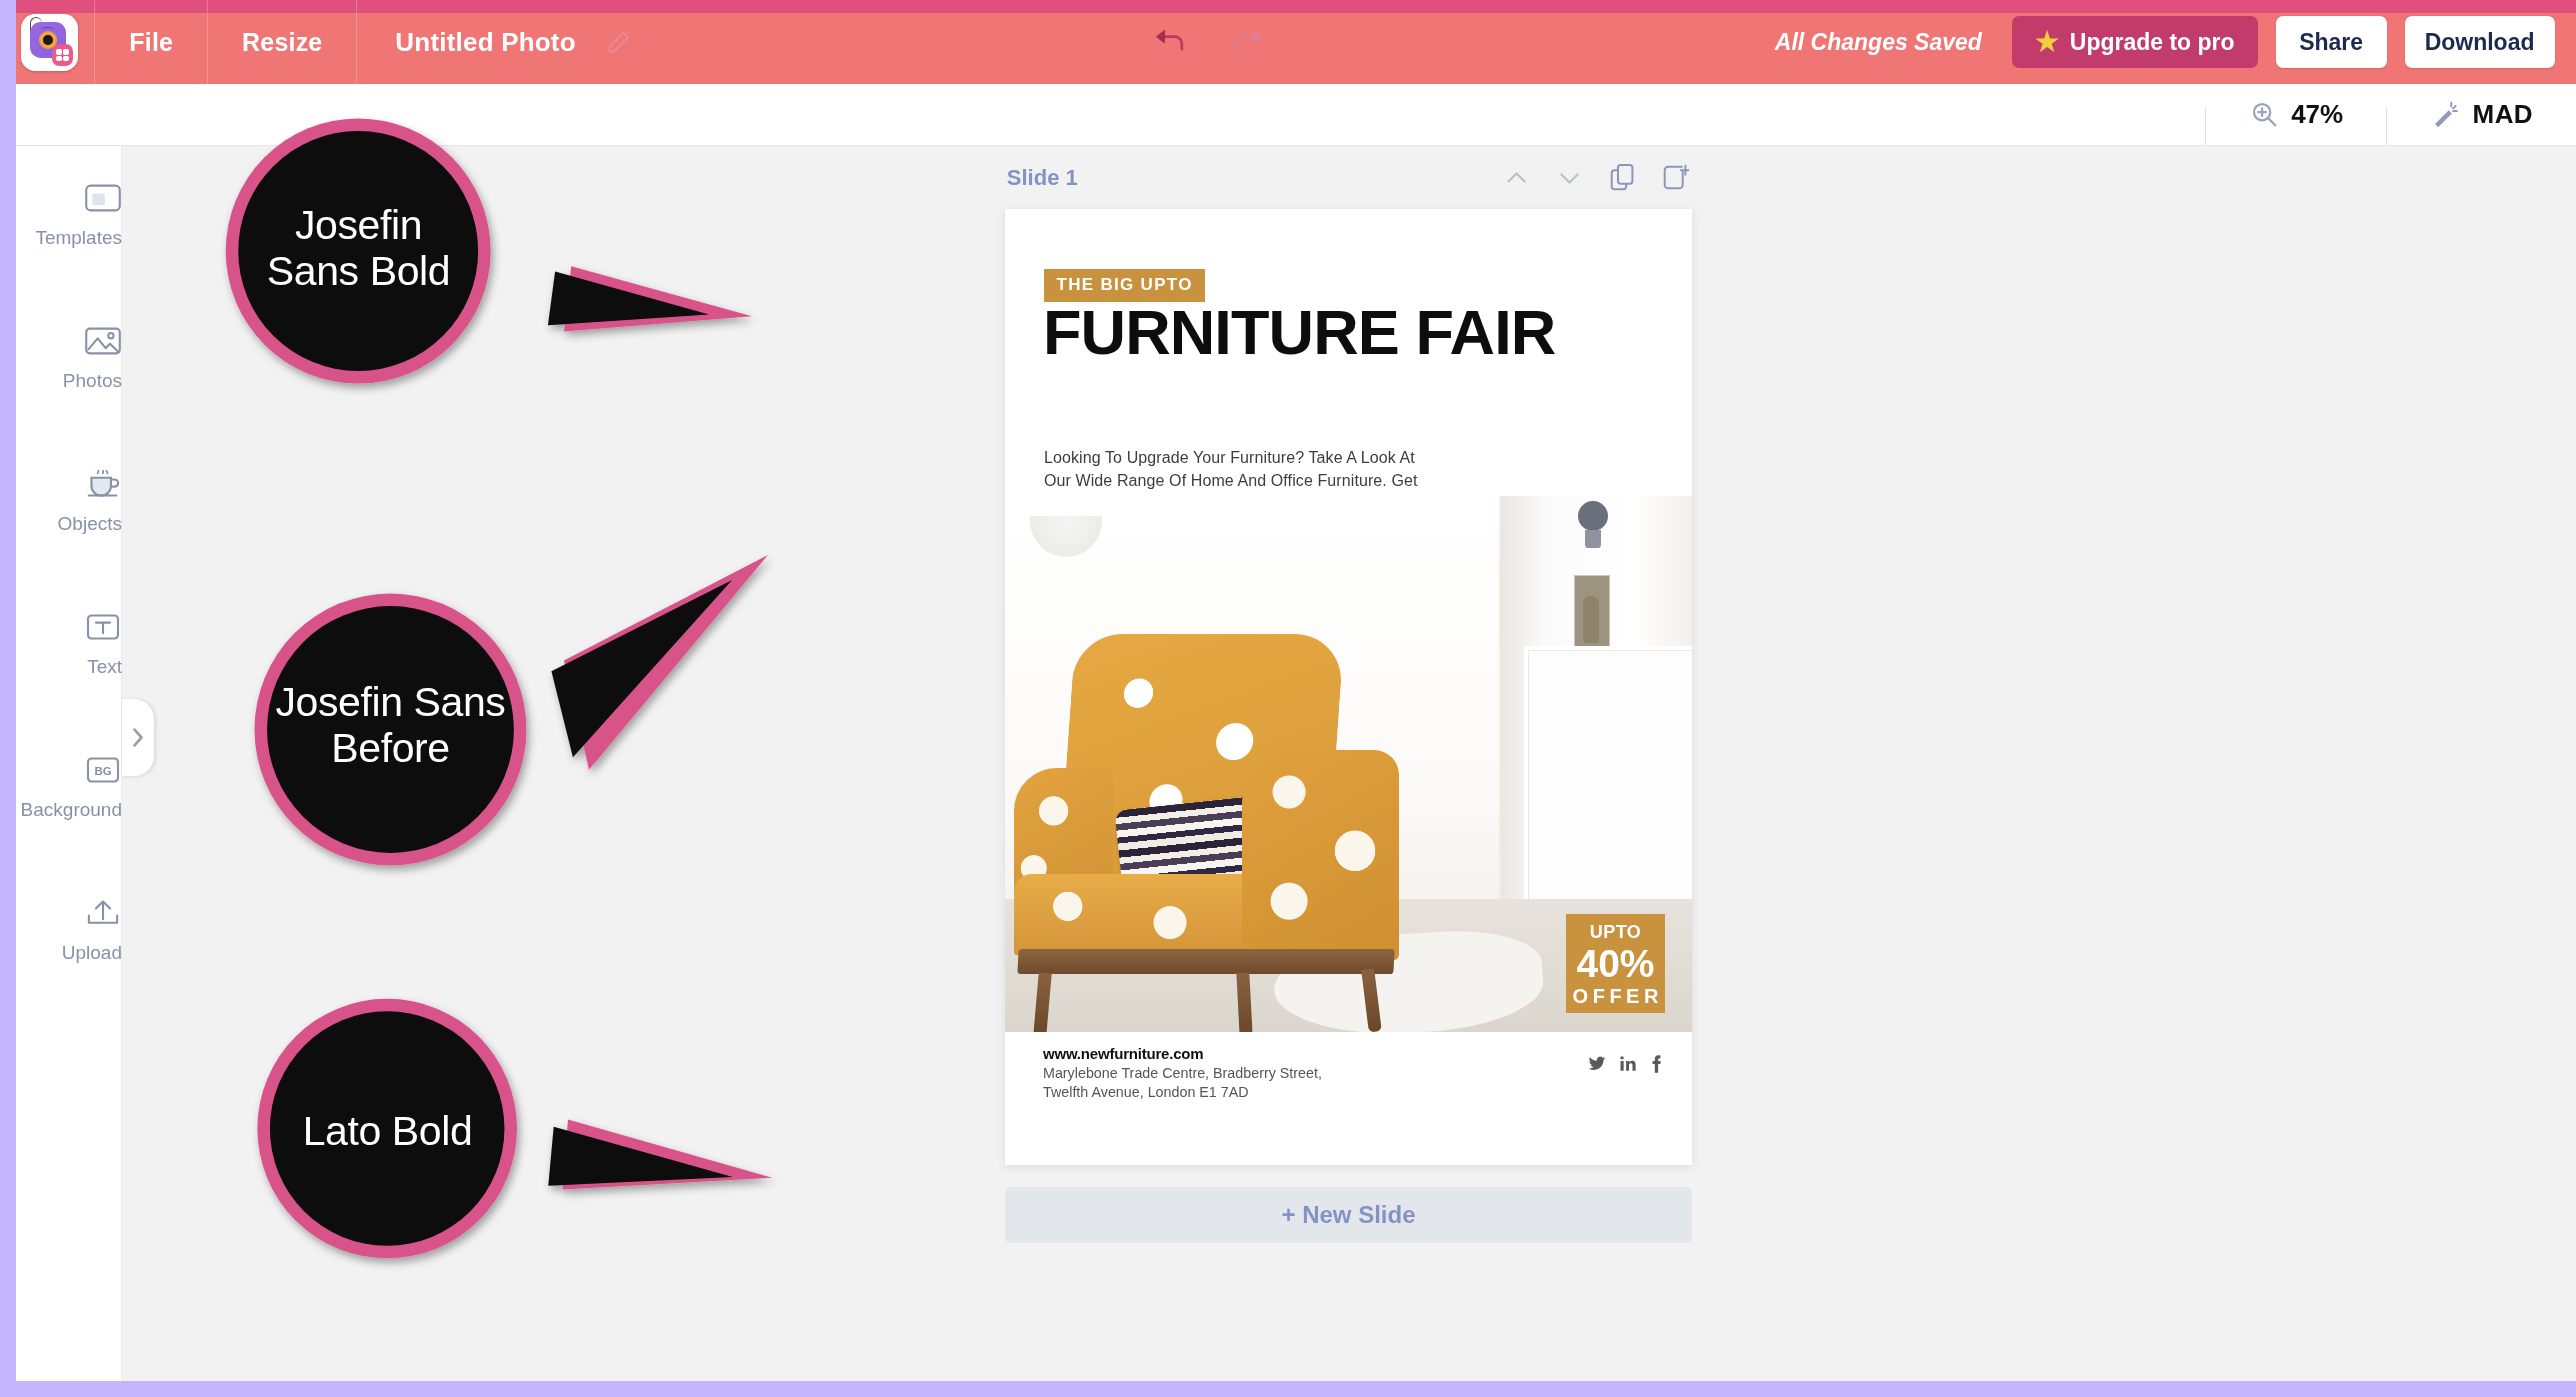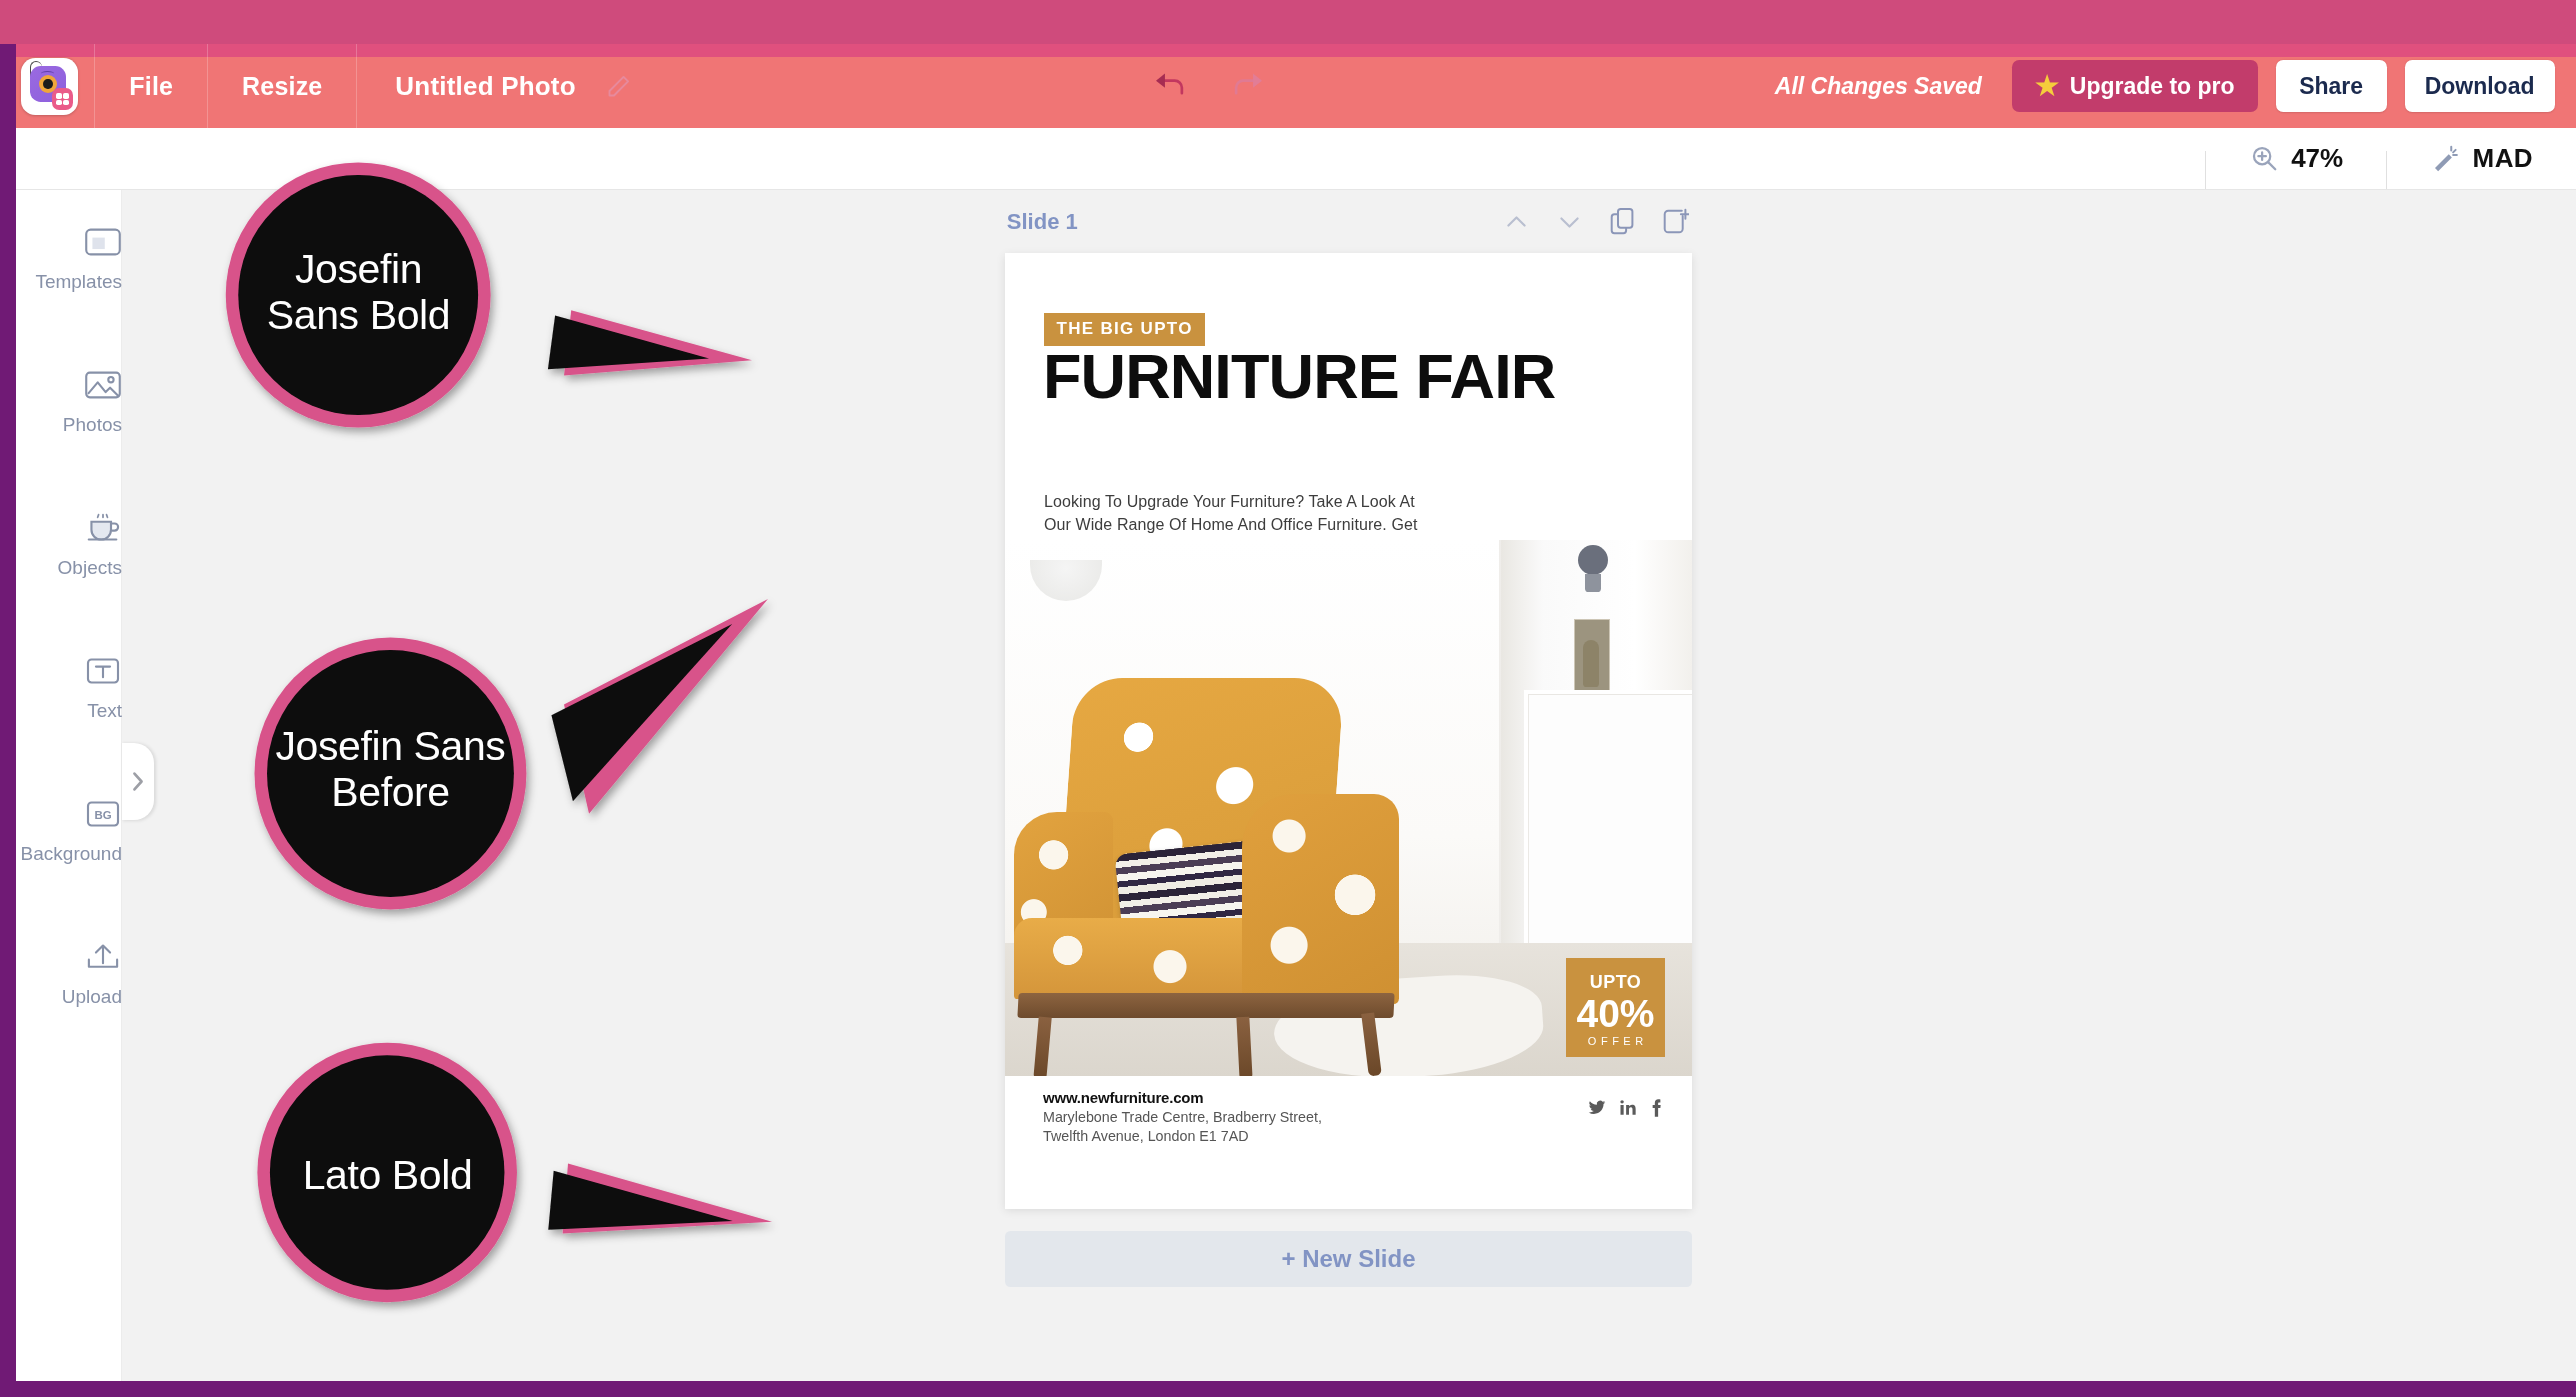--- a/index.html
+++ b/index.html
@@ -7,23 +7,22 @@
   html, body {
     width: 2576px; height: 1397px;
     font-family: "Liberation Sans", sans-serif;
     overflow: hidden;
     background: #cf4b7c;
   }
 
   
   #app-frame {
     position: absolute; inset: 0;
-    background: #701a75;
+    background: #c4b5fd;
     padding: 0 0 24px 16px;
-    margin-top: 44px;
   }
   #app-inner {
     position: absolute;
     left: 16px; top: 0; right: 0; bottom: 16px;
     background: #f2f2f2;
     overflow: hidden;
   }
 
   
   #topbar {
@@ -302,21 +301,21 @@
   }
 
   #offer-box{
     position:absolute; right:27px; bottom:20px; width:99px; height:99px;
     background:#c9923f; color:#fff;
     display:flex; flex-direction:column; align-items:center; justify-content:center;
     padding-top:3.6px;
   }
   #offer-upto{ font-size:18px; font-weight:bold; letter-spacing:0.4px; }
   #offer-pct{ font-size:39px; font-weight:bold; line-height:1.0; margin:0.9px 0 1.8px; }
-  #offer-label{ font-size:11px; font-weight:normal; letter-spacing:4.5px; padding-left:4.5px;}
+  #offer-label{ font-size:20px; font-weight:bold; letter-spacing:4.5px; padding-left:4.5px;}
 
   
   #poster-footer{
     position:absolute; left:0; right:0; bottom:0; height:133px; background:#fff;
     padding:12.5px 30px 0 38px;
   }
   #site-url{ font-size:15px; font-weight:bold; color:#111; letter-spacing:-0.2px; }
   #address{ font-size:14.3px; color:#555; line-height:1.35; margin-top:2.7px; width:305px; }
   #social{ position:absolute; right:30px; top:23px; display:flex; align-items:center; gap:12.5px; }
   .soc{ color:#5a5a5a; }

